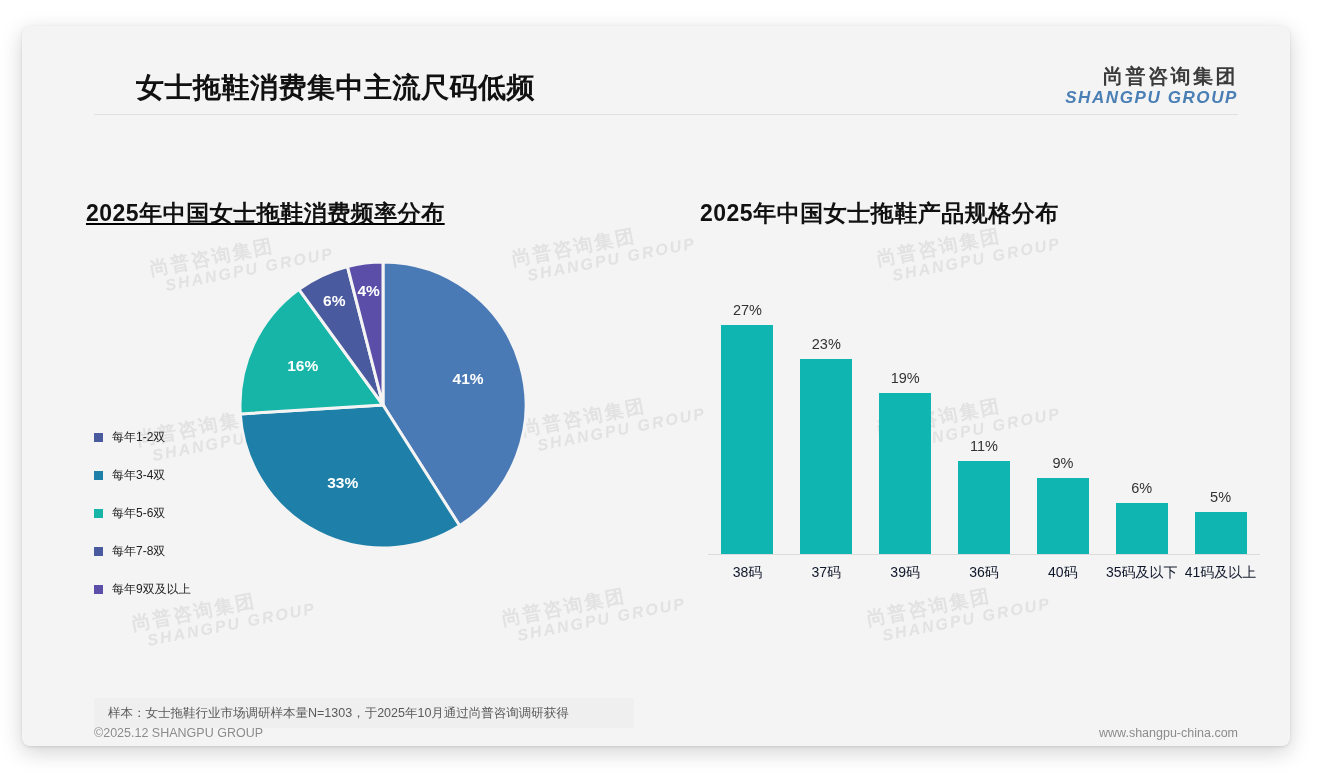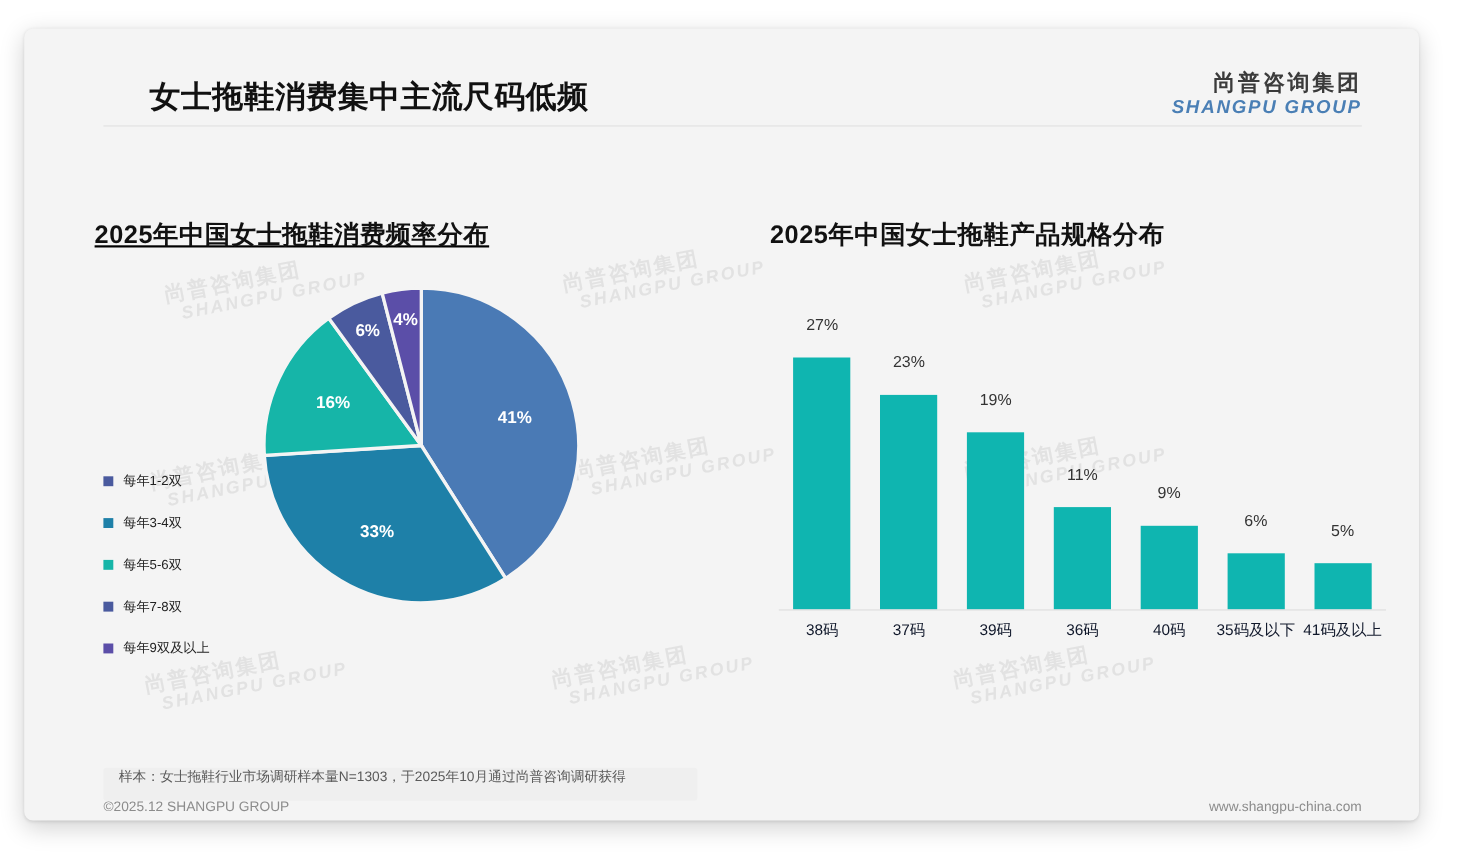--- a/index.html
+++ b/index.html
@@ -191,21 +191,20 @@
     justify-content: space-between;
   }
   .bar-col {
     flex: 1 1 0;
     height: 100%;
     display: flex;
     flex-direction: column;
     justify-content: flex-end;
     align-items: center;
     position: relative;
-    gap: 14px;
   }
   .bar-value {
     font-size: 14.5px;
     color: #333333;
     margin-bottom: 7px;
     white-space: nowrap;
   }
   .bar-rect {
     width: 52px;
     background: #0fb5b0;
@@ -237,20 +236,21 @@
   
   .note-box {
     position: absolute;
     left: 72px;
     top: 672px;
     width: 540px;
     height: 30px;
     background: #efefef;
     border-radius: 3px;
     display: flex;
+    align-items: center;
     padding: 0 14px;
     box-sizing: border-box;
     z-index: 3;
   }
   .note-text {
     font-size: 12.5px;
     color: #5a5a5a;
     white-space: nowrap;
   }
   .footer {

